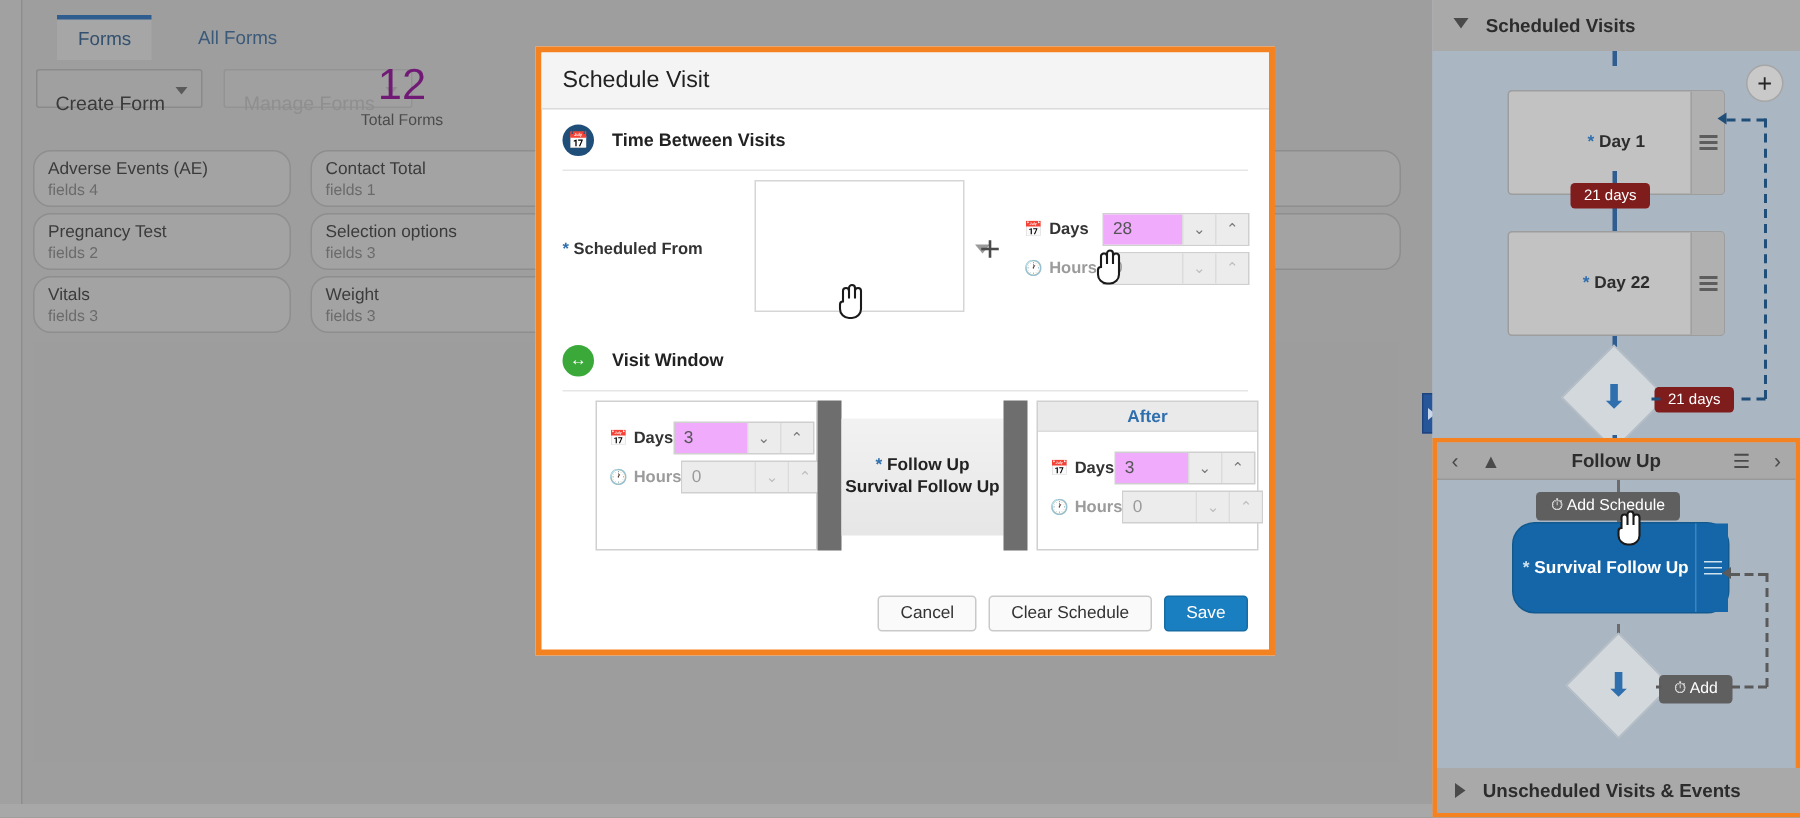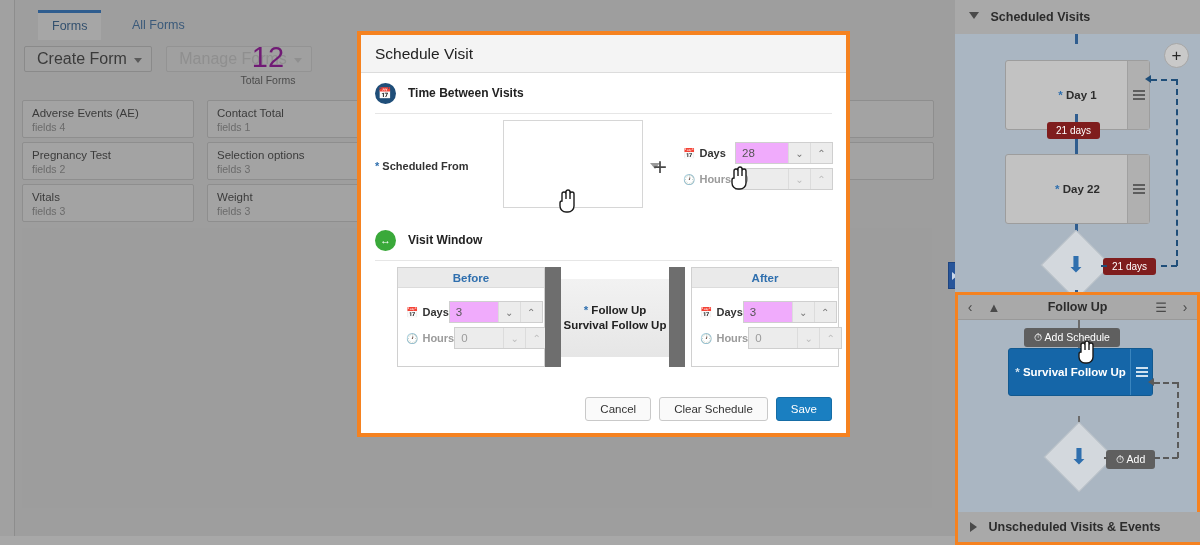--- a/index.html
+++ b/index.html
@@ -24,39 +24,39 @@
   .tab {
     position: absolute; top: 10px; height: 30px; line-height: 30px;
     font-size: 12.5px; color: #3b5a7a; padding: 0 14px;
   }
   .tab.active {
     background: #a6a6a6; border-top: 3px solid #2f5d8f;
     color: #33506e; line-height: 27px;
   }
   .toolrow { position: absolute; left: 24px; top: 46px; }
   .btn-ghost {
-    display: inline-block; height: 26px; line-height: 24px; padding: 0 24px 0 12px;
+    display: inline-block; height: 26px; line-height: 24px; padding: 10px 24px 0 12px;
     border: 1px solid #8a8a8a; background: #a0a0a0; color: #3a3a3a;
-    font-size: 16px; position: relative; vertical-align: top; border-radius: 2px;
+    font-size: 13px; position: relative; vertical-align: top; border-radius: 2px;
   }
   .btn-ghost.dim { color: #8f8f8f; border-color:#939393; }
   .caret-d {
     position: absolute; right: 9px; top: 11px;
     border-left: 4px solid transparent; border-right: 4px solid transparent;
     border-top: 5px solid #5a5a5a;
   }
   .btn-ghost.dim .caret-d { border-top-color: #8f8f8f; }
   .counter { position: absolute; left: 228px; top: 40px; width: 80px; text-align: center; }
   .counter .num { font-size: 29px; color: #701a75; line-height: 34px; }
   .counter .lbl { font-size: 10.5px; color: #4b4b4b; }
 
   .cards { position: absolute; left: 22px; top: 100px; width: 900px; }
   .card {
     position: absolute; height: 38px; background: #a3a3a3;
-    border: 1px solid #8e8e8e; border-radius: 2px; padding: 5px 9px;
+    border: 1px solid #8e8e8e; border-radius: 12px; padding: 5px 9px;
   }
   .card .t { font-size: 11.5px; color: #3b3b3b; line-height: 14px; }
   .card .s { font-size: 10.5px; color: #6b6b6b; line-height: 14px; }
   .col0 { left: 0; width: 172px; }
   .col1 { left: 185px; width: 172px; }
   .col2 { left: 370px; width: 172px; }
   .col3 { left: 555px; width: 172px; }
   .col4 { left: 740px; width: 172px; }
   .r0 { top: 0; } .r1 { top: 42px; } .r2 { top: 84px; }
   .orange-dot {
@@ -408,21 +408,21 @@
       </div>
 
       <div class="sb-canvas" style="height:192px; position:relative;">
         <div class="vline grey" style="left:120px; top:0; height:28px; background:#6b6b6b;"></div>
 
         <div class="tip-btn" style="left:66px; top:8px;">
           <span>⏱</span>
           <span>Add Schedule</span>
         </div>
 
-        <div class="flow-node active" style="left:50px; top:28px; width:145px; height:48px;">
+        <div class="flow-node active" style="left:50px; top:28px; width:145px; height:61px;border-radius:15px;">
           <span style="padding:0 20px 0 0;"><span class="star" style="color:#cfe2f0;">*</span>
           <span>Survival Follow Up</span></span>
           <span class="grip">
               <span></span>
             </span>
         </div>
 
         <div class="vline grey" style="left:120px; top:96px; height:18px;"></div>
         <div class="diamond" style="left:96px; top:112px;"></div>
         <div class="diamond-arrow" style="left:96px; top:112px;">⬇</div>
@@ -495,21 +495,20 @@
       </div>
 
       <div class="sec-hdr">
         <div class="sec-ico green">↔</div>
         <div class="sec-title">Visit Window</div>
       </div>
       <div class="sec-rule"></div>
 
       <div class="vw">
         <div class="vw-side left">
-          <div class="vw-head">Before</div>
           <div class="vw-body">
             <div class="dh-row">
               <div class="dh-label">
                 <span class="mini-ico">📅</span>
                 <span>Days</span>
               </div>
               <div class="spin">
                 <div class="val" style="width:48px;">3</div>
                 <div class="arr">⌄</div>
                 <div class="arr">⌃</div>

